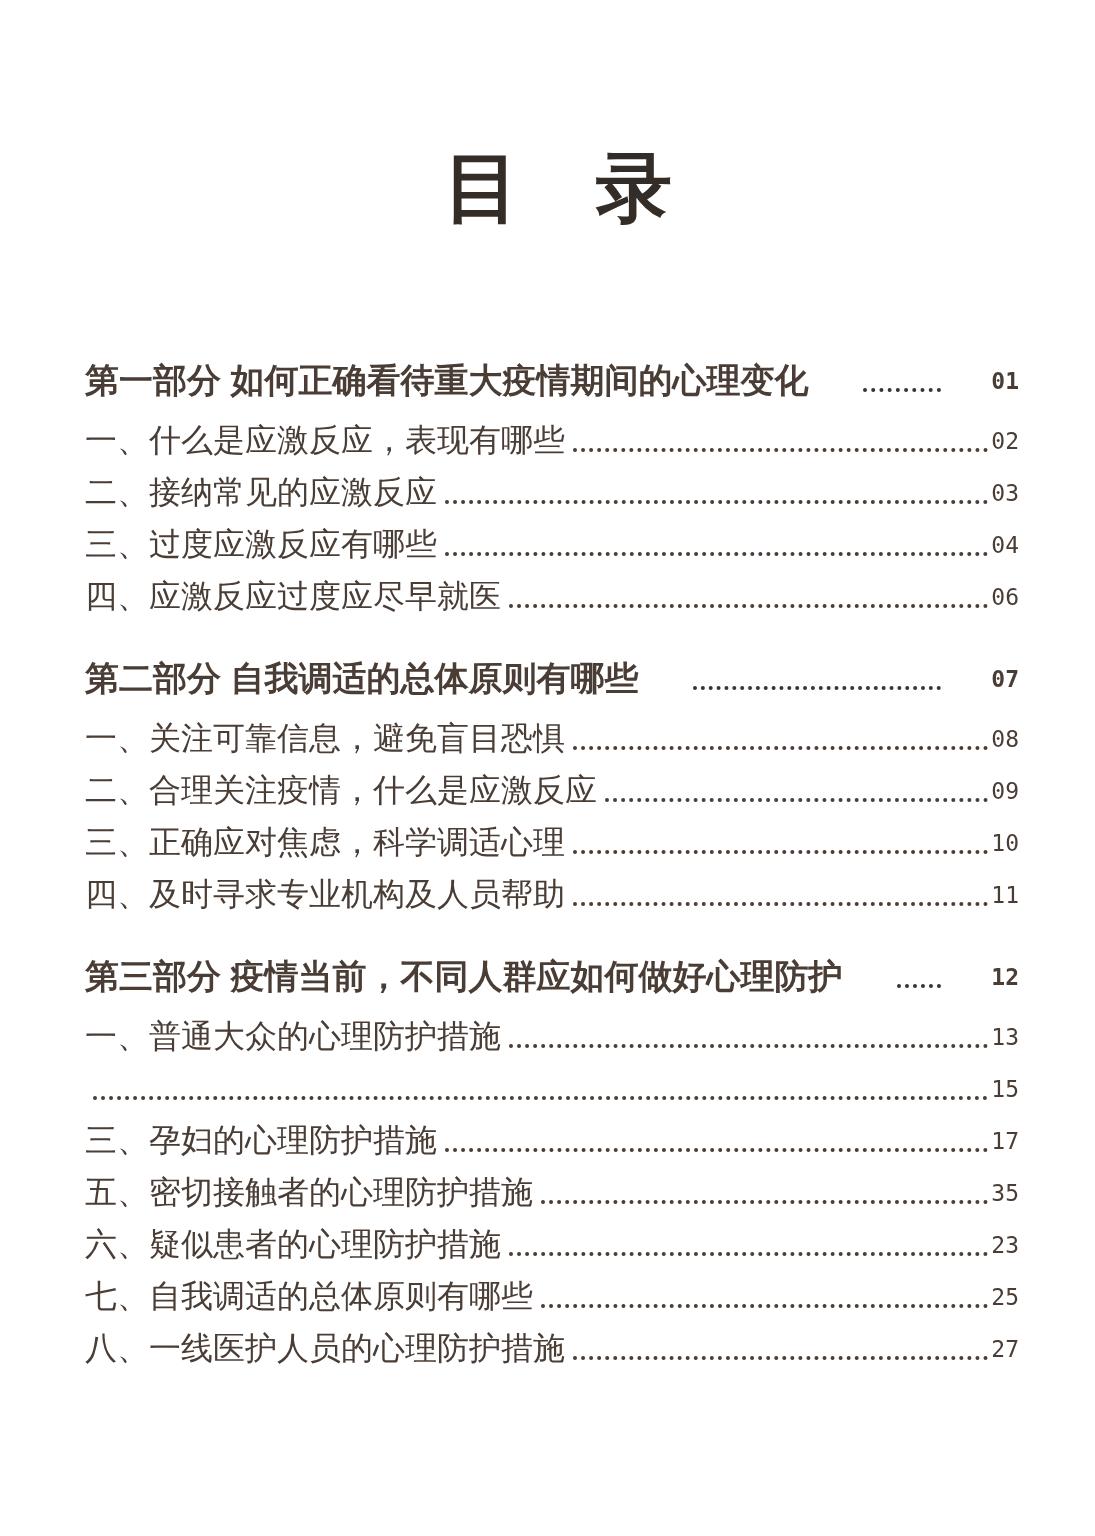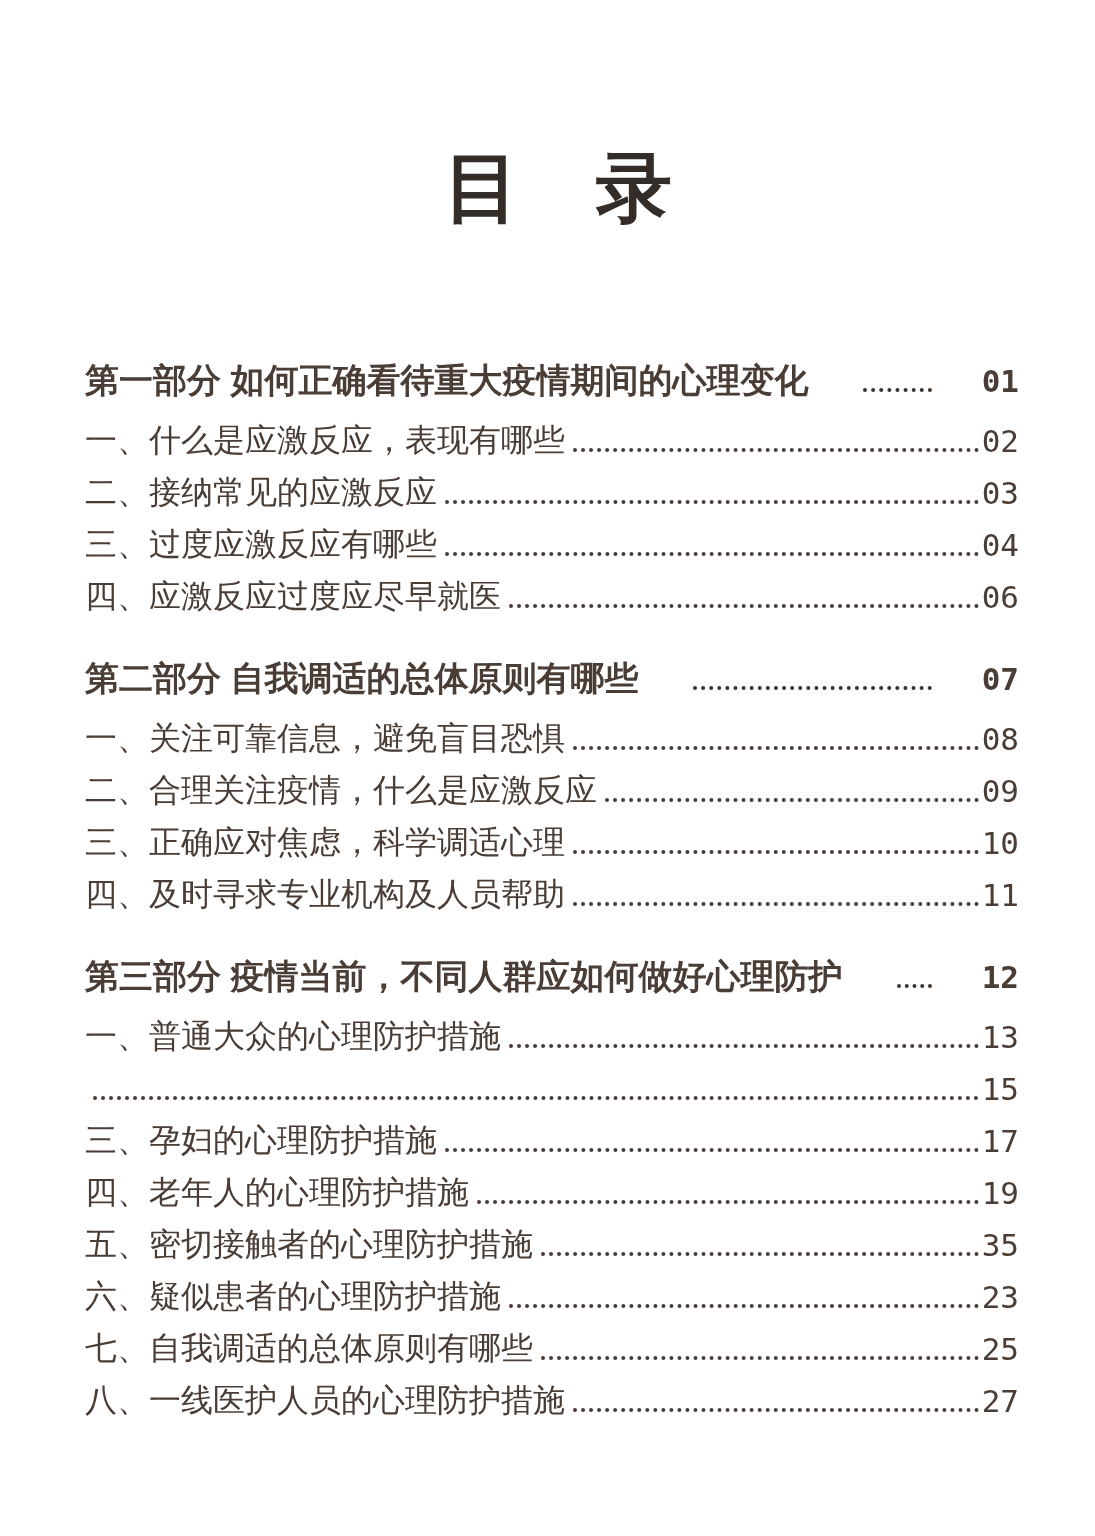--- a/index.html
+++ b/index.html
@@ -47,21 +47,21 @@
     flex: 1;
     border-bottom: 4px dotted #4a3d35;
     position: relative;
     top: 9px;
     margin: 0 3px 0 8px;
     min-width: 30px;
   }
   .heading-row .leader { border-bottom-color: #3d332c; }
   .pagenum {
     font-family: "DejaVu Sans Mono", monospace;
-    font-size: 31px;
+    font-size: 23px;
     font-weight: normal;
     letter-spacing: 0;
   }
   .heading-row .pagenum { font-weight: bold; }
 </style>
 </head>
 <body>
 
 <div class="page">
 
@@ -137,25 +137,20 @@
     <div class="row">
       <span class="leader"></span>
       <span class="pagenum">15</span>
     </div>
     <div class="row">
       <span class="txt">三、孕妇的心理防护措施</span>
       <span class="leader"></span>
       <span class="pagenum">17</span>
     </div>
     <div class="row">
-      <span class="txt">四、老年人的心理防护措施</span>
-      <span class="leader"></span>
-      <span class="pagenum">19</span>
-    </div>
-    <div class="row">
       <span class="txt">五、密切接触者的心理防护措施</span>
       <span class="leader"></span>
       <span class="pagenum">35</span>
     </div>
     <div class="row">
       <span class="txt">六、疑似患者的心理防护措施</span>
       <span class="leader"></span>
       <span class="pagenum">23</span>
     </div>
     <div class="row">

